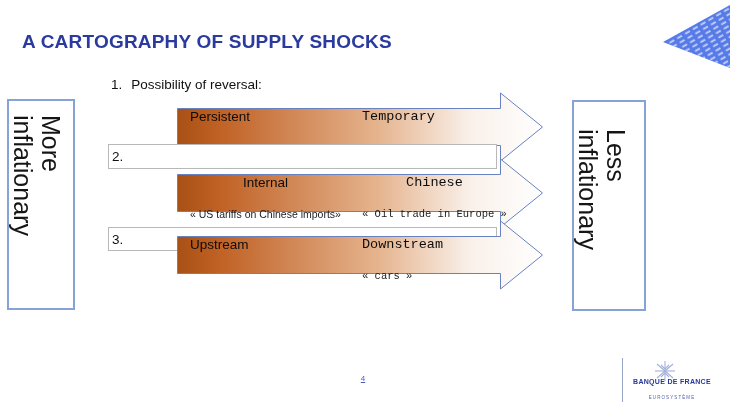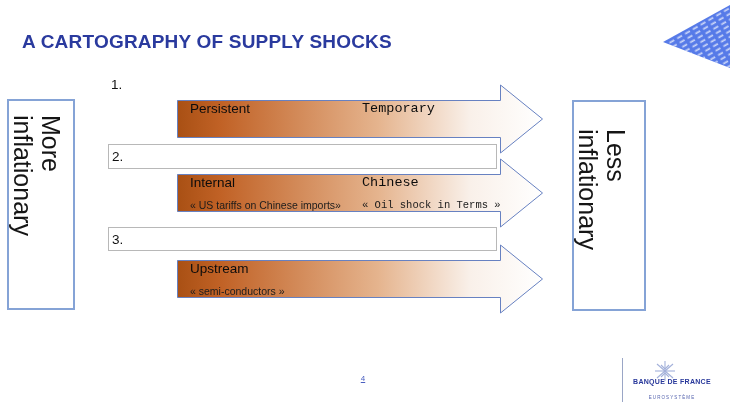--- a/index.html
+++ b/index.html
@@ -25,26 +25,26 @@
   .item-label{position:absolute;left:108px;width:389px;display:flex;align-items:center;
               background:#fff;box-sizing:border-box;font-size:13.5px;color:#111;padding-left:3px;}
   .item-label .num{margin-right:6px;}
   .il1{top:72px;height:24px;background:transparent;}
   .il1 .num{margin-right:9px;}
   .il2{top:144px;height:25px;border:1px solid #b8b8b8;}
   .il3{top:227px;height:24px;border:1px solid #b8b8b8;}
 
   
   .arrow-row{position:absolute;left:177px;width:367px;height:70px;}
-  .a1{top:84px;} .a2{top:158px;} .a3{top:244px;}
+  .a1{top:92px;} .a2{top:158px;text-align:center;} .a3{top:220px;}
   .arrow-svg{position:absolute;left:0;top:0;}
   .al{position:absolute;top:17px;color:#0c0c0c;}
   .al.left{left:13px;} .al.right{left:185px;font-family:Liberation Mono, monospace;}
   .al .main{font-size:13.5px;line-height:1.15;}
-  .al .sub{font-size:10.5px;line-height:1.25;margin-top:8px;color:#1c1c1c;}
+  .al .sub{font-size:10.5px;line-height:1.25;margin-top:17px;color:#1c1c1c;}
 
   
   .page-number{position:absolute;left:338px;top:374px;width:50px;text-align:center;
                font-size:8px;color:#4A5FC0;text-decoration:underline;}
   .brand{position:absolute;left:620px;top:356px;width:105px;height:50px;}
   .brand-line{position:absolute;left:2px;top:2px;width:1px;height:44px;background:#9AA6C6;}
   .brand-emblem{position:absolute;left:33px;top:4px;opacity:0.85;}
   .brand-name{position:absolute;left:6px;top:22px;width:92px;text-align:center;
               font-size:7px;font-weight:bold;color:#27379A;letter-spacing:0.3px;}
   .brand-sub{position:absolute;left:6px;top:39px;width:92px;text-align:center;
@@ -78,20 +78,21 @@
 
   <div class="side-box right">
     <div class="vtext">
       <span>Less</span>
       <span>inflationary</span>
     </div>
   </div>
 
   <div class="item-label il1">
     <span class="num">1.</span>
+    <span>Possibility of reversal:</span>
   </div>
   <div class="arrow-row a1">
     <svg class="arrow-svg" width="367" height="70" viewBox="0 0 367 70">
       <defs>
         <linearGradient id="ag1" x1="0" y1="0" x2="1" y2="0">
           <stop offset="0" stop-color="#A95014"></stop>
           <stop offset="0.12" stop-color="#C16226"></stop>
           <stop offset="0.55" stop-color="#E5B48E"></stop>
           <stop offset="0.8" stop-color="#F9F0E9"></stop>
           <stop offset="1" stop-color="#FFFFFF"></stop>
@@ -122,21 +123,21 @@
         </linearGradient>
       </defs>
       <polygon points="0.5,16.5 323.5,16.5 323.5,1 365.5,35 323.5,69 323.5,53.5 0.5,53.5" fill="url(#ag2)" stroke="#6781C1" stroke-width="1"></polygon>
     </svg>
     <div class="al left">
       <div class="main">Internal</div>
       <div class="sub">« US tariffs on Chinese imports»</div>
     </div>
     <div class="al right">
       <div class="main">Chinese</div>
-      <div class="sub">« Oil shock in Terms »</div>
+      <div class="sub">« Oil trade in Europe »</div>
     </div>
   </div>
 
   <div class="item-label il3">
     <span class="num">3.</span>
   </div>
   <div class="arrow-row a3">
     <svg class="arrow-svg" width="367" height="70" viewBox="0 0 367 70">
       <defs>
         <linearGradient id="ag3" x1="0" y1="0" x2="1" y2="0">
@@ -144,21 +145,24 @@
           <stop offset="0.12" stop-color="#C16226"></stop>
           <stop offset="0.55" stop-color="#E5B48E"></stop>
           <stop offset="0.8" stop-color="#F9F0E9"></stop>
           <stop offset="1" stop-color="#FFFFFF"></stop>
         </linearGradient>
       </defs>
       <polygon points="0.5,16.5 323.5,16.5 323.5,1 365.5,35 323.5,69 323.5,53.5 0.5,53.5" fill="url(#ag3)" stroke="#6781C1" stroke-width="1"></polygon>
     </svg>
     <div class="al left">
       <div class="main">Upstream</div>
-      <div class="sub">« semi-conductors »</div>
+    </div>
+    <div class="al right">
+      <div class="main">Downstream</div>
+      <div class="sub">« cars »</div>
     </div>
   </div>
 
   <div class="page-number">4</div>
 
   <div class="brand">
     <div class="brand-line"></div>
     <div class="brand-emblem">
       <svg width="24" height="22" viewBox="0 0 24 22">
         <g stroke="#93A3D4" stroke-width="1.1" fill="none">

